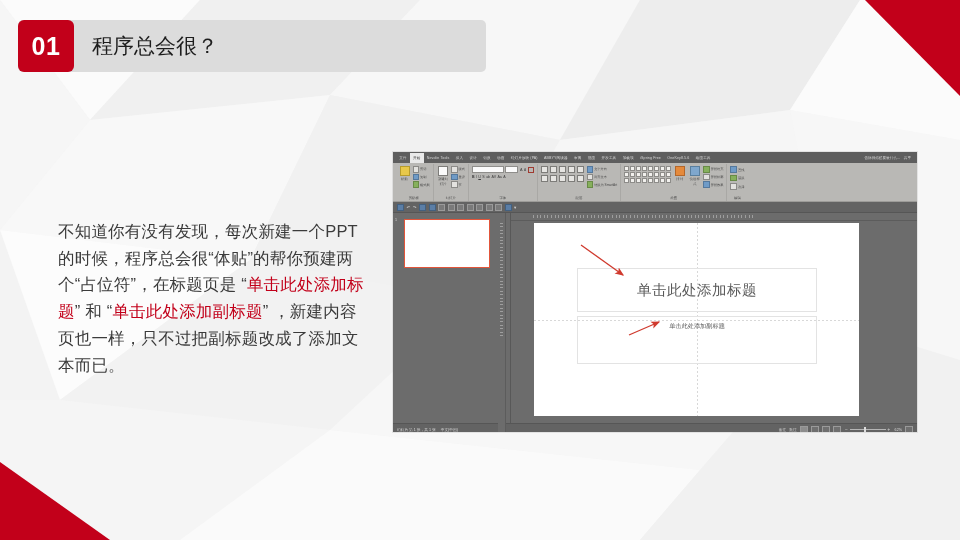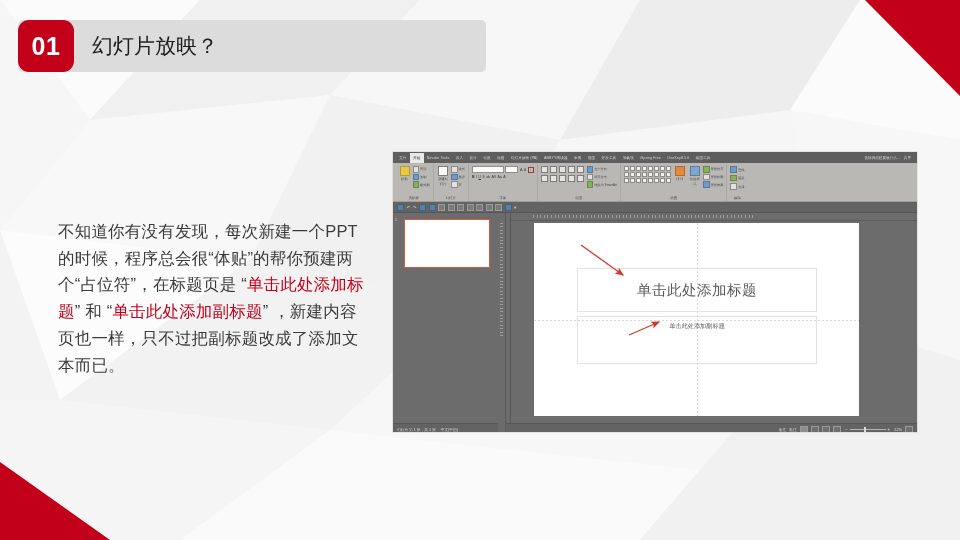--- a/index.html
+++ b/index.html
@@ -12,21 +12,21 @@
   
   #bg{position:absolute;inset:0;z-index:0;}
 
   
   #header-bar{
     position:absolute;left:18px;top:20px;width:468px;height:52px;
     background:#dcdcdc;border-radius:5px;z-index:2;
   }
   #num-badge{
     position:absolute;left:18px;top:20px;width:56px;height:52px;
-    background:#c2001a;border-radius:11px;z-index:3;
+    background:#c2001a;border-radius:6px;z-index:3;
     display:flex;align-items:center;justify-content:center;
   }
   #num-badge .num{
     color:#fff;font-size:25px;font-weight:bold;letter-spacing:.5px;
     font-family:"Liberation Sans",sans-serif;
   }
   #header-title{
     position:absolute;left:92px;top:20px;height:52px;z-index:3;
     display:flex;align-items:center;
     font-size:21px;color:#1d1d1d;
@@ -183,21 +183,21 @@
   <polygon points="790,110 860,0 960,0 960,140" fill="#fbfbfb"></polygon>
   <polygon points="0,500 0,540 60,540" fill="#fcfcfc"></polygon>
   <polygon points="0,462 0,540 110,540" fill="#c2001a"></polygon>
   <polygon points="865,0 960,0 960,96" fill="#c2001a"></polygon>
 </svg>
 
 <div id="header-bar"></div>
 <div id="num-badge">
   <span class="num">01</span>
 </div>
-<div id="header-title">幻灯片放映？</div>
+<div id="header-title">程序总会很？</div>
 
 <div id="body-text"><span>不知道你有没有发现，每次新建一个PPT的时候，程序总会很“体贴”的帮你预建两个“占位符”，在标题页是 “</span><span class="hl">单击此处添加标题</span><span>” 和 “</span><span class="hl">单击此处添加副标题</span><span>” ，新建内容页也一样，只不过把副标题改成了添加文本而已。</span></div>
 
 <div id="ppt">
 
   <div class="ribbon-tabs">
 
     <div class="tab">文件</div>
       <div class="tab active">开始</div>
       <div class="tab">Nevolin Tools</div>

